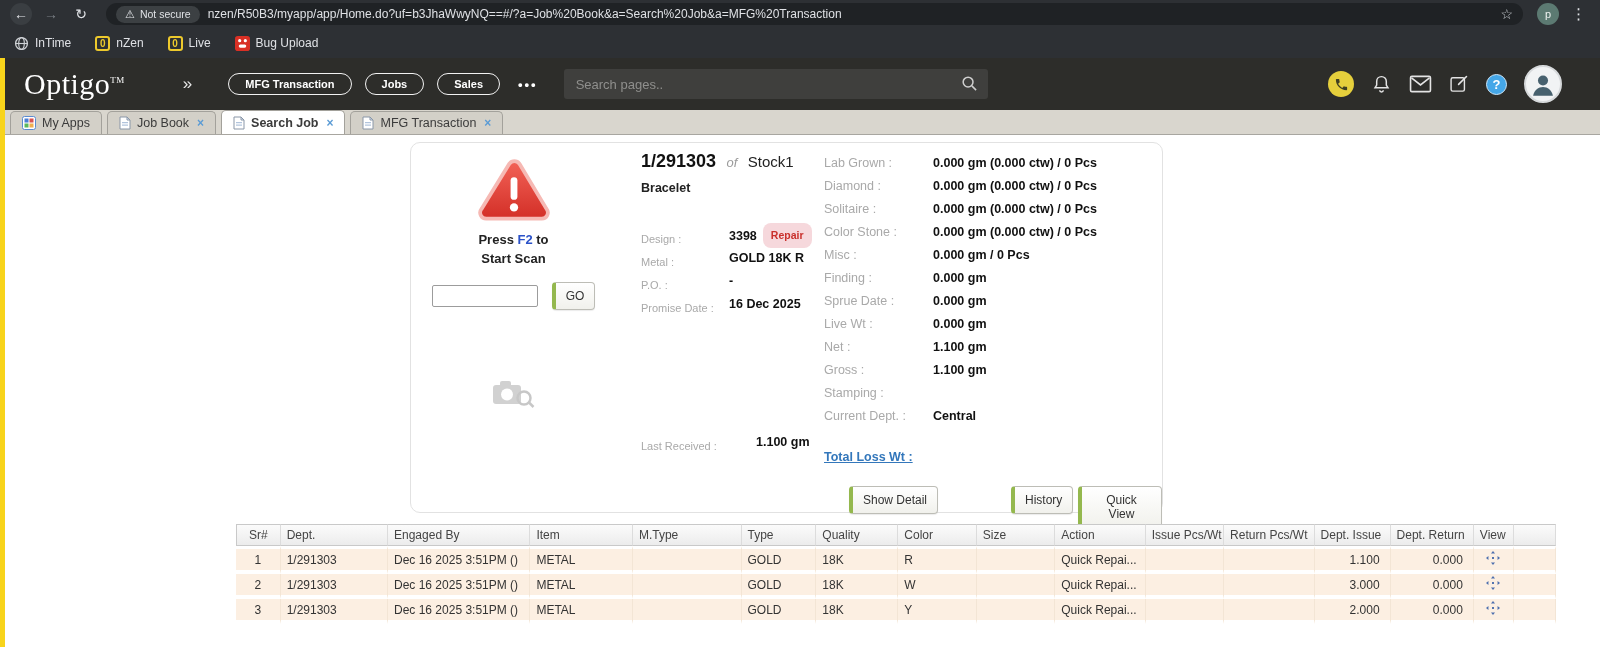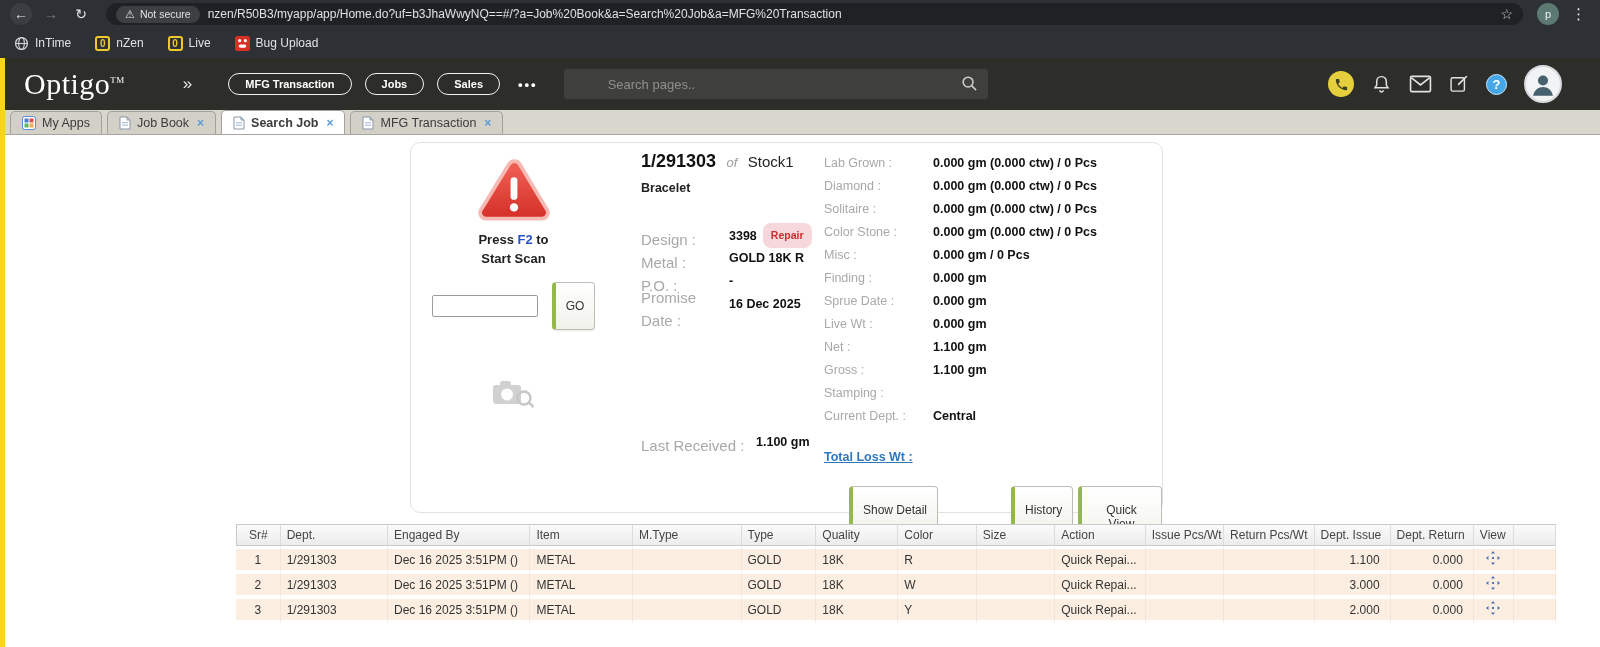--- a/index.html
+++ b/index.html
@@ -28,21 +28,21 @@
   .app::before { content:""; position:absolute; left:0; top:0; width:5px; height:100%; background:#f8d41b; z-index:60; }
 
   .app-header { position:absolute; top:0; left:0; width:1600px; height:52px; background:#2d2d2a; display:flex; align-items:center; }
   .logo { font-family:"Liberation Serif", serif; color:#fff; font-size:30px; margin-left:24px; letter-spacing:0.5px; }
   .logo sup { font-size:9px; }
   .dbl-chevron { color:#e8e8e8; font-size:17px; margin-left:58px; }
   .pills { display:flex; align-items:center; gap:13px; margin-left:36px; }
   .pill { border:1.5px solid #f2f2f2; border-radius:13px; color:#fff; font-size:11px; font-weight:bold; padding:4px 16px; white-space:nowrap; }
   .more-dots { color:#fff; font-size:13px; font-weight:bold; letter-spacing:2px; margin-left:18px; }
   .searchbar { position:relative; margin-left:26px; width:424px; height:30px; background:#3f3f3d; border-radius:3px; display:flex; align-items:center; }
-  .searchbar input { background:transparent; border:none; outline:none; color:#cfcfcf; font-size:13px; padding:0 12px; width:100%; font-family:"Liberation Sans", sans-serif;margin-left:32px; }
+  .searchbar input { background:transparent; border:none; outline:none; color:#cfcfcf; font-size:13px; padding:0 12px; width:100%; font-family:"Liberation Sans", sans-serif; }
   .searchbar input::placeholder { color:#8f8f8d; }
   .search-glyph { position:absolute; right:10px; top:6px; }
   .hdr-icons { margin-left:auto; margin-right:38px; display:flex; align-items:center; gap:17px; }
   .circ { border-radius:50%; display:flex; align-items:center; justify-content:center; }
   .phone-circ { width:26px; height:26px; background:#e5cf3c; color:#3d3d20; font-size:15px; }
   .help-circ { width:21px; height:21px; background:#45a7e8; color:#fff; font-size:13px; font-weight:bold; border:1.5px solid #cfe7f8; }
   .avatar-big { width:38px; height:38px; background:#f1f3f4; border:2px solid #d6d9db; }
 
   .tabbar { position:absolute; top:52px; left:0; width:1600px; height:25px; background:#d9d6ce; border-bottom:1px solid #a8a6a0; display:flex; align-items:flex-end; padding-left:10px; gap:5px; }
   .tab { height:23px; display:flex; align-items:center; gap:6px; background:#d3d0c8; border:1px solid #a3a19b; border-bottom:none; border-radius:5px 5px 0 0; padding:0 11px; font-size:12.5px; color:#3b3b3b; position:relative; }
@@ -50,32 +50,32 @@
   .tab .x { color:#5a9bd5; font-size:12px; font-weight:bold; margin-left:2px; }
 
   
   .panel { position:absolute; left:410px; top:84px; width:753px; height:371px; border:1px solid #e2e2e2; border-radius:10px; background:#fff; }
   .scan-col { position:absolute; left:10px; top:0; width:185px; text-align:center; }
   .warn-tri { margin-top:13px; }
   .pressline { font-size:13px; font-weight:bold; color:#222; margin-top:4px; }
   .f2 { color:#2b52c8; }
   .scanrow { margin-top:16px; display:flex; align-items:center; justify-content:center; gap:14px; }
   .scan-input { width:106px; height:22px; border:1px solid #9c9c9c; border-radius:2px; font-size:12px; padding:0 4px; }
-  .btn { background:linear-gradient(#ffffff,#f1f1ec); border:1px solid #bdbdb6; border-left:4px solid #94b84e; border-radius:4px; font-size:12px; color:#333; padding:16px 10px; box-shadow:0 1px 1px rgba(0,0,0,0.08); font-family:"Liberation Sans", sans-serif; }
+  .btn { background:linear-gradient(#ffffff,#f1f1ec); border:1px solid #bdbdb6; border-left:4px solid #94b84e; border-radius:4px; font-size:12px; color:#333; padding:6px 10px; box-shadow:0 1px 1px rgba(0,0,0,0.08); font-family:"Liberation Sans", sans-serif; }
   .camera { position:absolute; left:70px; top:233px; opacity:0.9; }
 
   .job-col { position:absolute; left:230px; top:0; width:180px; }
   .job-title { position:absolute; top:8px; left:0; white-space:nowrap; }
   .job-no { font-size:18px; font-weight:bold; color:#111; }
   .job-of { font-size:13px; font-style:italic; color:#9a9a9a; margin:0 6px; }
   .job-stock { font-size:15px; color:#222; }
   .job-product { position:absolute; top:38px; left:0; font-size:12.5px; font-weight:bold; color:#222; }
   .fields { position:absolute; top:81px; left:0; width:220px; }
   .f-row { display:flex; height:23px; line-height:23px; align-items:center; }
-  .f-label { width:88px; font-size:15px; color:#a9a9a9; flex:none;margin-top:8px; }
+  .f-label { width:88px; font-size:11px; color:#a9a9a9; flex:none;margin-top:8px; }
   .f-val { font-size:12.5px; font-weight:bold; color:#111; white-space:nowrap; }
   .badge-repair { display:inline-block; background:#f6d8dc; color:#c9302c; font-size:10.5px; font-weight:bold; border-radius:8px; padding:1px 8px; margin-left:6px; vertical-align:1px; }
   .note-week { height:23px; line-height:23px; padding-left:88px; font-size:12px; font-weight:bold; color:#6fce6f; }
   .last-rcv { position:absolute; top:287px; left:0; display:flex; align-items:center; height:23px; }
   .last-rcv .f-label { width:115px; }
 
   .weights { position:absolute; left:413px; top:9px; width:330px; }
   .w-row { display:flex; height:23px; line-height:23px; }
   .w-label { width:109px; font-size:12.5px; color:#a9a9a9; flex:none; }
   .w-val { font-size:12.5px; font-weight:bold; color:#111; white-space:nowrap; }

